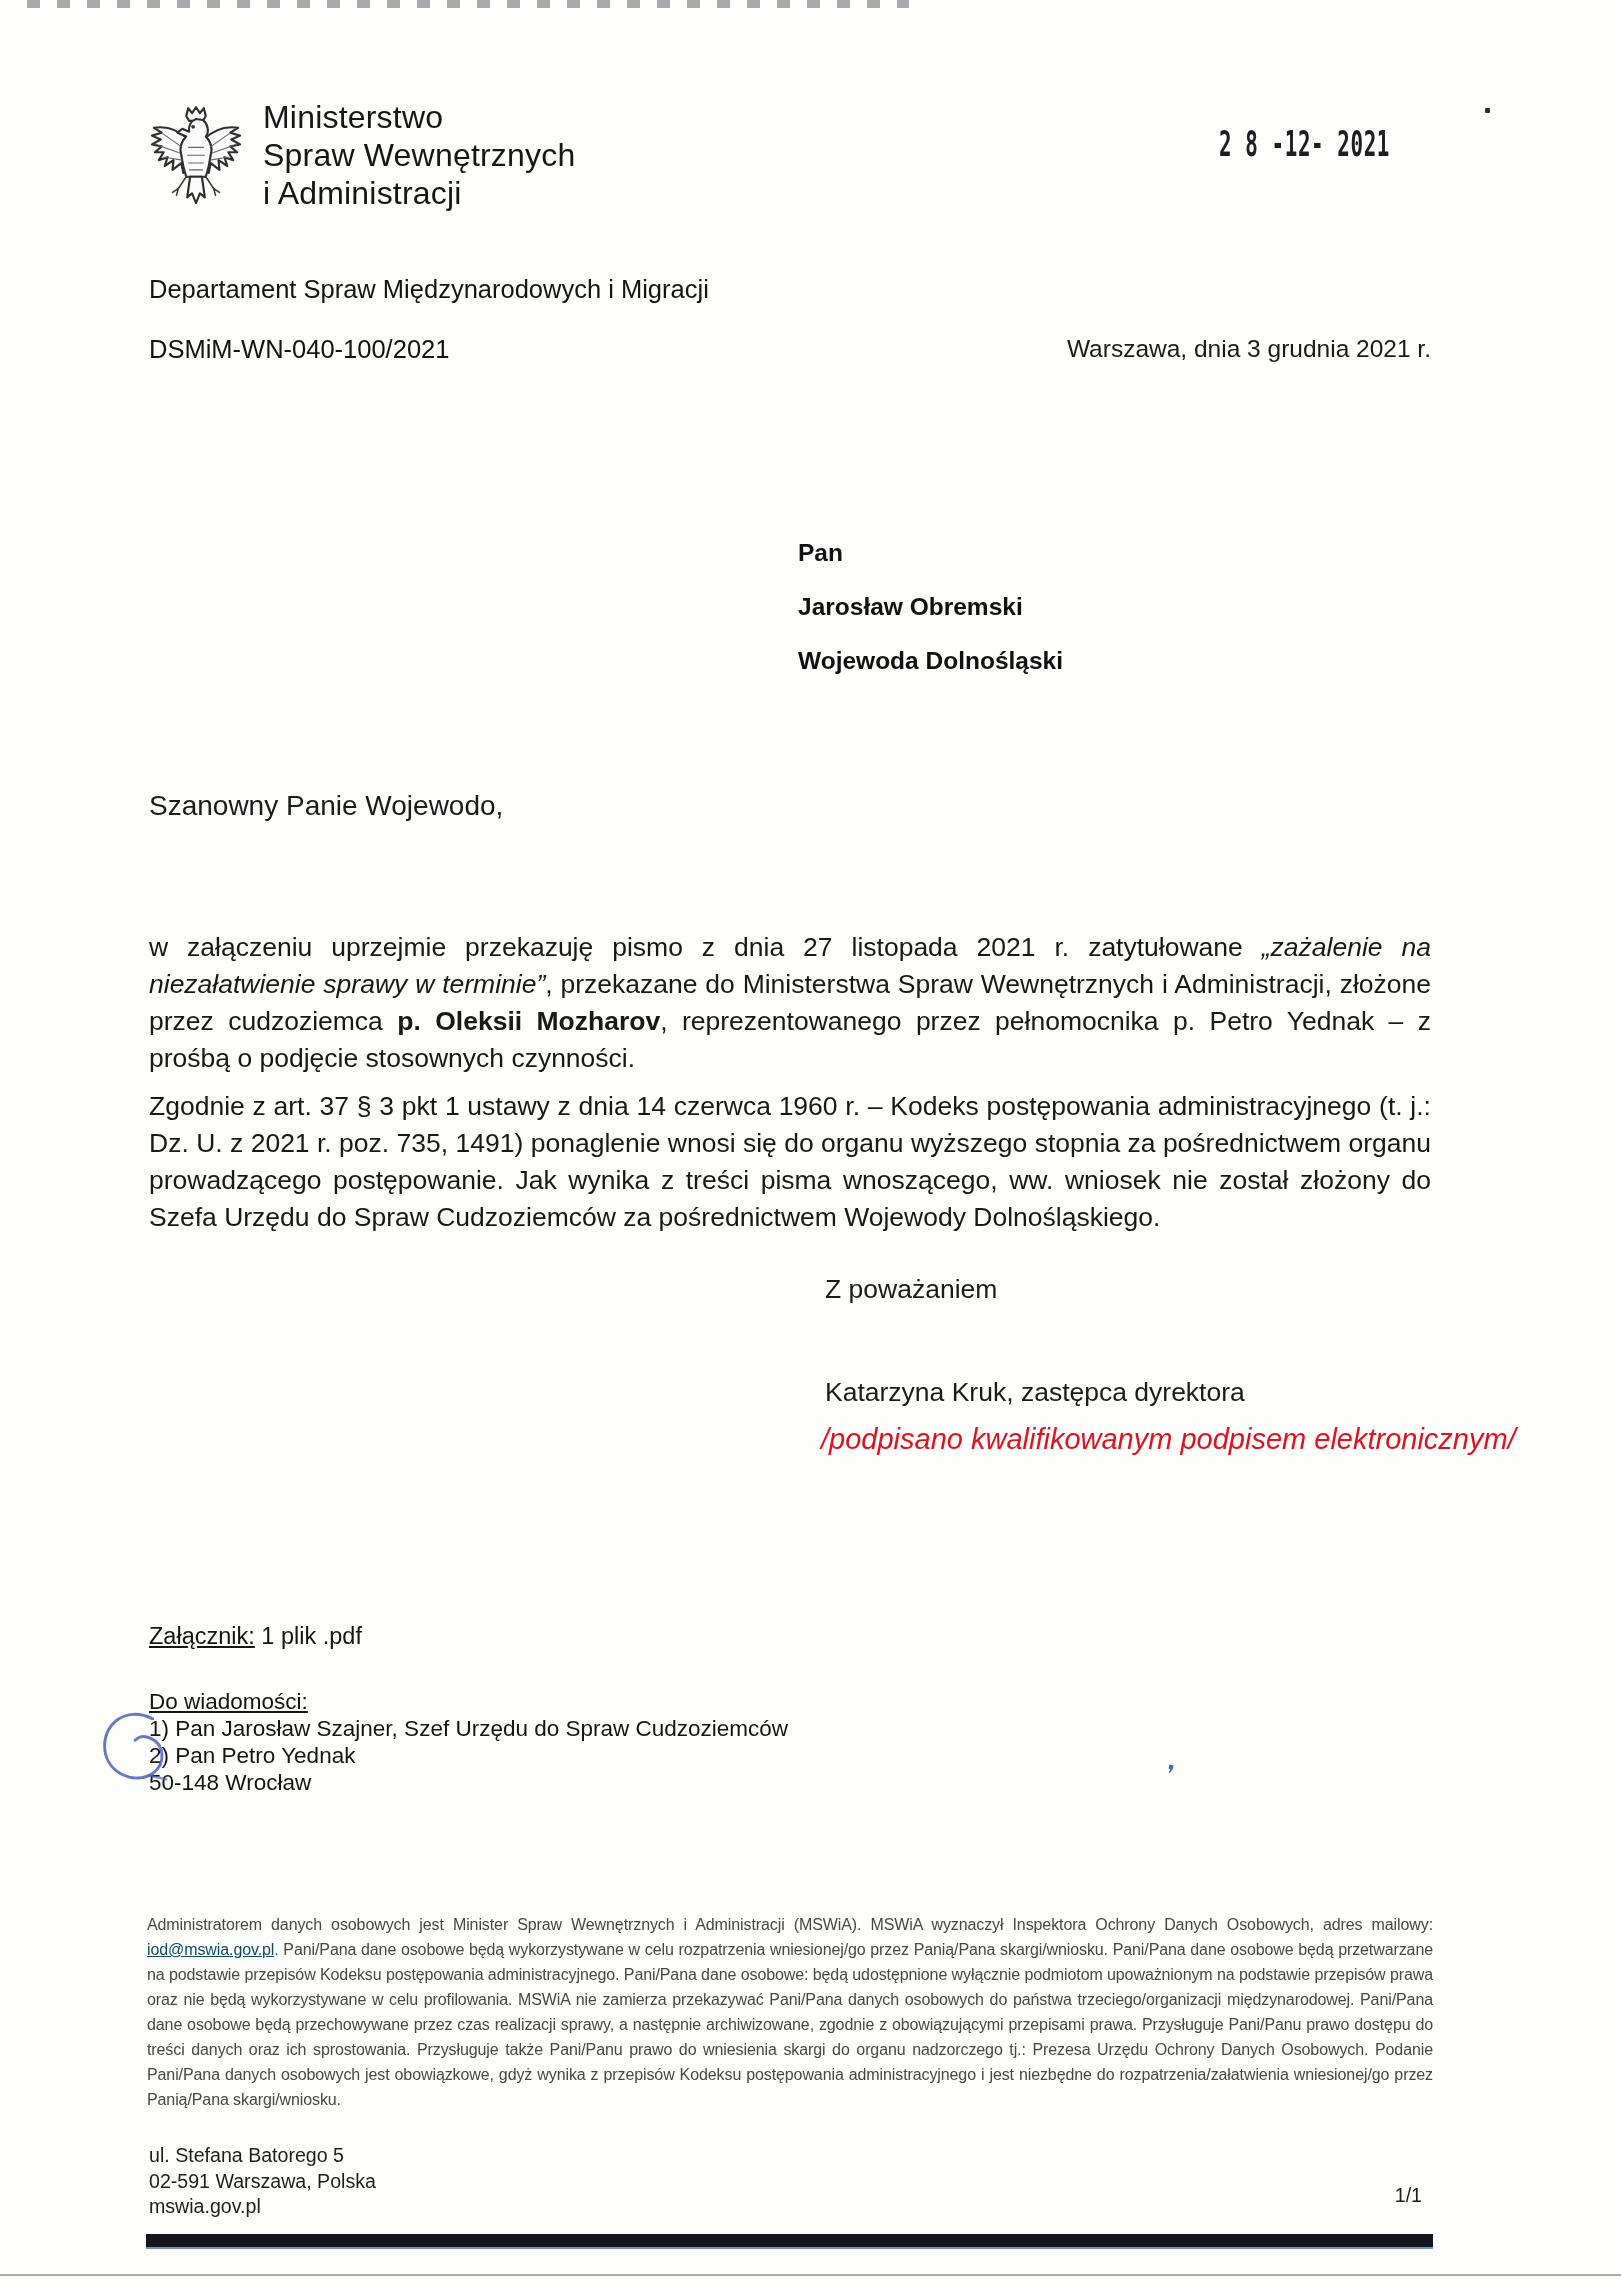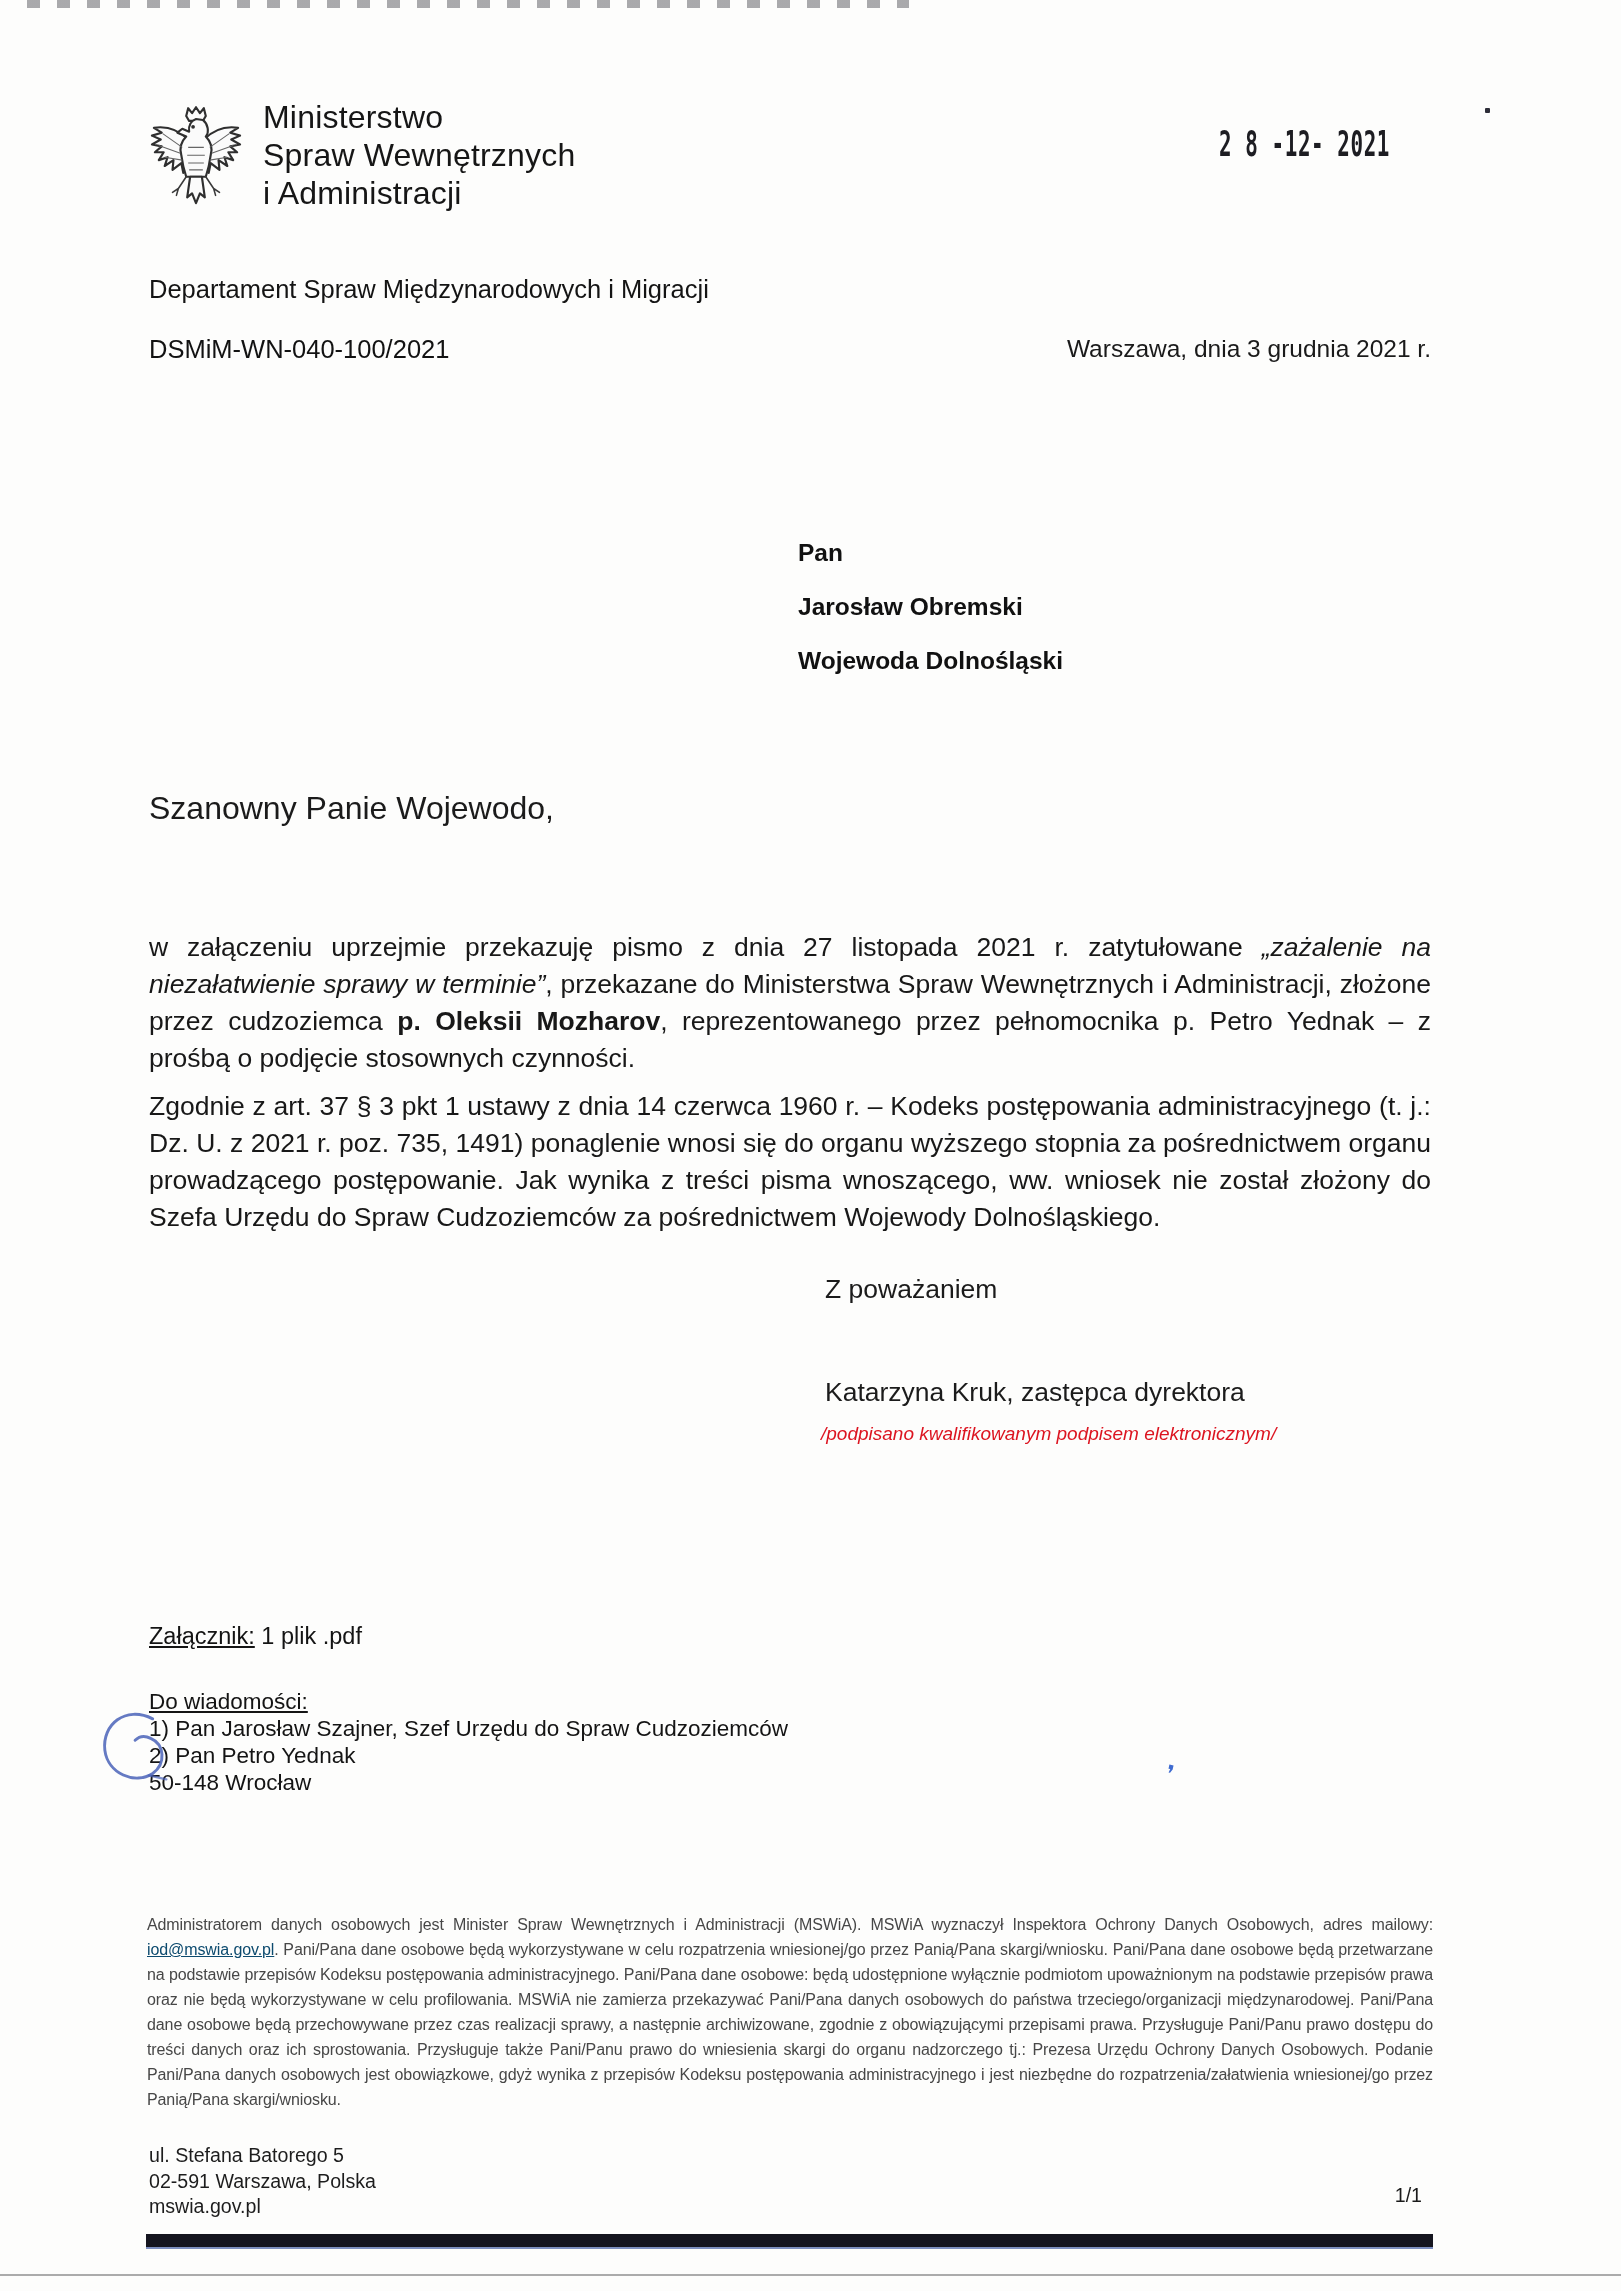--- a/index.html
+++ b/index.html
@@ -30,30 +30,30 @@
     letter-spacing:1px;white-space:nowrap;
     transform:scaleX(.58);transform-origin:left top;
   }
   .department{left:149px;top:275px;font-size:25.5px;color:#141414;}
   .ref-row{left:149px;top:335px;width:1282px;display:flex;justify-content:space-between;}
   .ref-number{font-size:25.5px;color:#121212;}
   .place-date{font-size:24.5px;color:#1a1a1a;}
   
   .addressee{left:790px;top:526px;font-size:24.5px;font-weight:700;line-height:54px;color:#111;margin-left:8px;}
   
-  .salutation{left:149px;top:790px;font-size:32px;}
+  .salutation{left:149px;top:790px;font-size:28px;}
   .para{left:149px;width:1282px;font-size:26.5px;line-height:37px;text-align:justify;color:#181818;}
   .p1{top:902px;}
   .p2{top:1061px;}
   .seg-italic{font-style:italic;}
   .seg-bold{font-weight:700;}
   
   .valediction{left:825px;top:1274px;font-size:26.5px;}
   .signer{left:825px;top:1377px;font-size:26.5px;}
-  .signature-note{left:821px;top:1423px;font-size:19px;font-style:italic;color:#dc1420;}
+  .signature-note{left:821px;top:1423px;font-size:29px;font-style:italic;color:#dc1420;}
   
   .attachment{left:149px;top:1623px;font-size:23.5px;color:#141414;}
   .attachment .label{text-decoration:underline;}
   .cc{left:149px;top:1688px;font-size:22.5px;line-height:27px;color:#141414;}
   .cc .label{text-decoration:underline;}
   .pen-circle{left:98px;top:1711px;width:82px;height:84px;}
   .pen-tick{left:1166px;top:1760px;font-size:23.5px;color:#3f6bd0;transform:rotate(12deg);}
   
   .privacy{
     left:147px;top:1896px;width:1286px;

